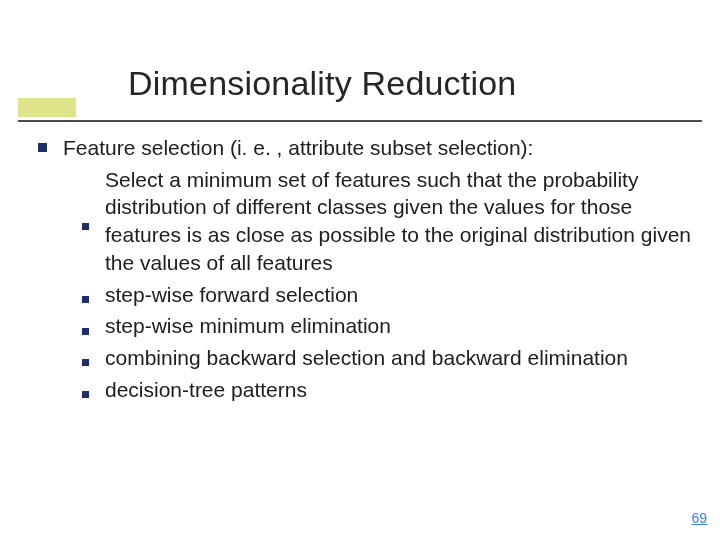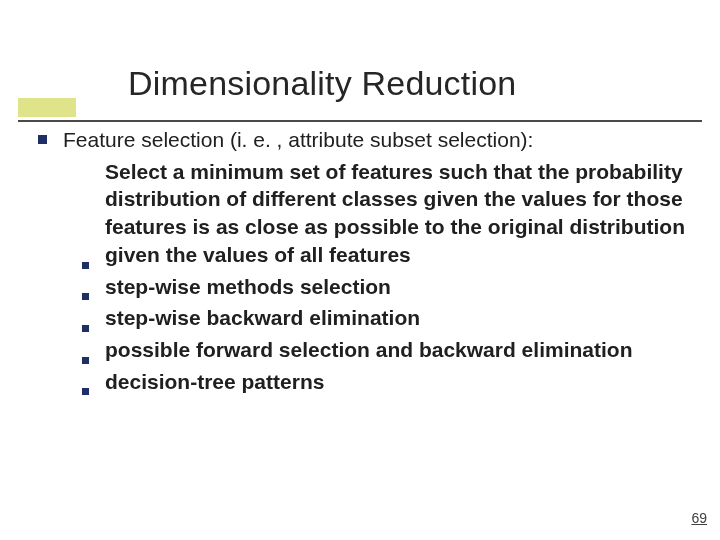--- a/index.html
+++ b/index.html
@@ -45,37 +45,36 @@
   .underline {
     position: absolute;
     left: 18px;
     top: 86px;
     width: 684px;
     height: 2px;
     background: #4a4a4a;
   }
   .body {
     position: absolute;
-    top: 126px;
+    top: 134px;
     left: 38px;
     width: 654px;
     font-size: 21px;
     line-height: 1.32;
   }
   .l1 {
     display: flex;
     align-items: flex-start;
     margin-bottom: 4px;
   }
   .l2 {
     display: flex;
-    align-items: flex-end;
+    align-items: center;
     margin-left: 44px;
     margin-bottom: 4px;
-    font-weight: bold;
   }
   .sq1 {
     width: 9px;
     height: 9px;
     background: #1f2f66;
     flex: 0 0 auto;
     margin-top: 9px;
     margin-right: 16px;
   }
   .sq2 {
@@ -87,21 +86,21 @@
     margin-right: 16px;
   }
   .txt {
     flex: 1 1 auto;
   }
   .page-num {
     position: absolute;
     right: 13px;
     bottom: 14px;
     font-size: 14px;
-    color: #404040;
+    color: #3b82f6;
     text-decoration: underline;
   }
 </style>
 </head>
 <body>
 
 <div class="slide">
   <div class="title-wrap">
     <div class="accent-bar"></div>
     <div class="title-text">Dimensionality Reduction</div>
@@ -114,29 +113,29 @@
       <div class="sq1"></div>
       <div class="txt">Feature selection (i. e. , attribute subset selection):</div>
     </div>
     <div class="l2">
       <div class="sq2"></div>
       <div class="txt">Select a minimum set of features such that the probability distribution of different classes given the values for those features is as close as possible to the original distribution given the values of all features</div>
     </div>
 
     <div class="l2">
       <div class="sq2"></div>
-      <div class="txt">step-wise methods selection</div>
+      <div class="txt">step-wise forward selection</div>
     </div>
     <div class="l2">
       <div class="sq2"></div>
-      <div class="txt">step-wise backward elimination</div>
+      <div class="txt">step-wise minimum elimination</div>
     </div>
     <div class="l2">
       <div class="sq2"></div>
-      <div class="txt">possible forward selection and backward elimination</div>
+      <div class="txt">combining backward selection and backward elimination</div>
     </div>
     <div class="l2">
       <div class="sq2"></div>
       <div class="txt">decision-tree patterns</div>
     </div>
 
   </div>
 
   <div class="page-num">69</div>
 </div>

